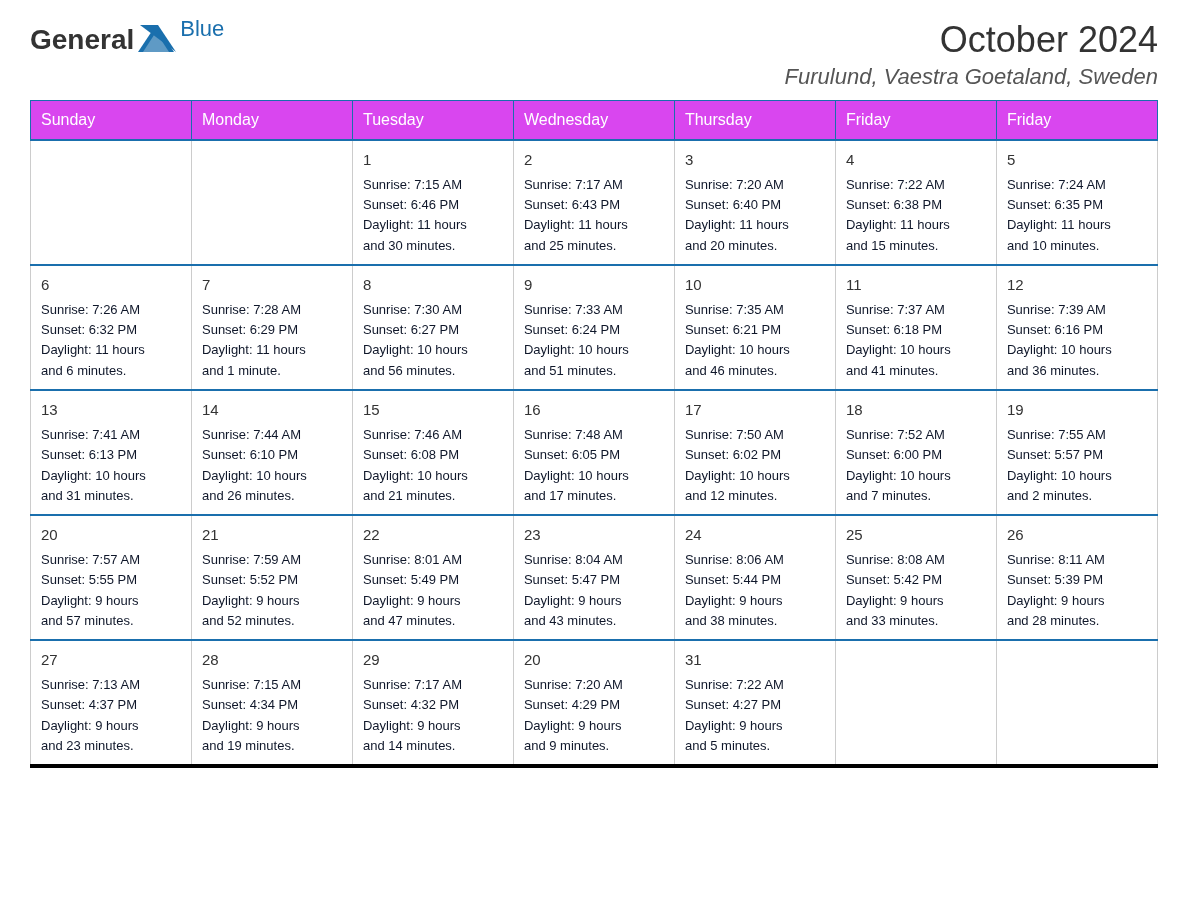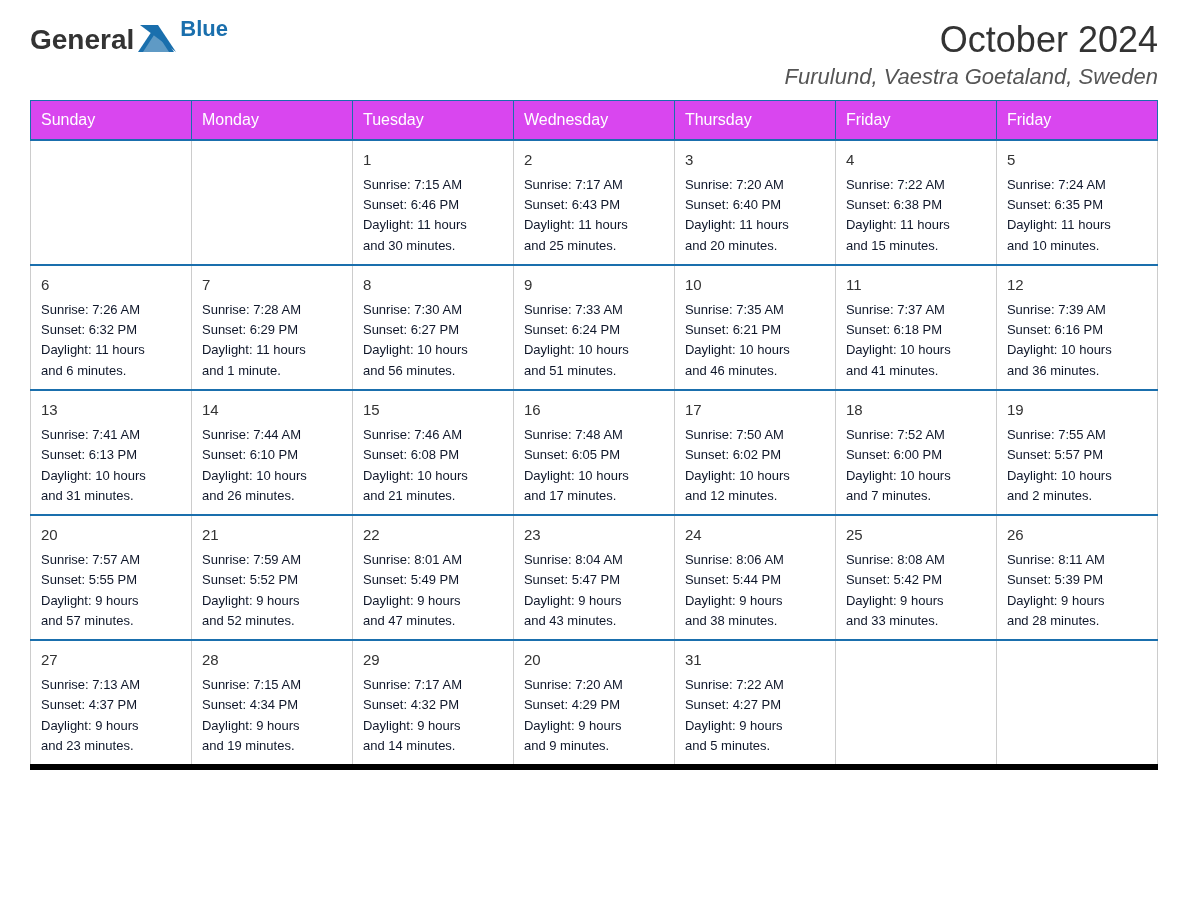--- a/index.html
+++ b/index.html
@@ -32,21 +32,21 @@
       flex-direction: row;
       align-items: flex-start;
     }
     .logo-row {
       display: flex;
       align-items: center;
     }
     .logo-blue-text {
       color: #1a6fad;
       font-size: 22px;
-      font-weight: bold;
+      font-weight: normal;
       margin-left: 4px;
       margin-top: -4px;
     }
     .title-section {
       text-align: right;
     }
     .month-year {
       font-size: 36px;
       font-weight: 300;
       color: #333;
@@ -91,21 +91,21 @@
       font-weight: normal;
       margin-bottom: 4px;
       display: block;
     }
     .day-info {
       font-size: 13px;
       line-height: 1.55;
       color: #0f172a;
     }
     .calendar tr:last-child td {
-      border-bottom: 6px solid #000000;
+      border-bottom: 4px solid #000000;
     }
     .calendar tbody tr:first-child td {
       border-top: 2px solid #1a6fad;
     }
     .calendar tbody tr td {
       border-top: 1px solid #ccc;
     }
     .week-row td {
       border-top: 2px solid #1a6fad !important;
     }

